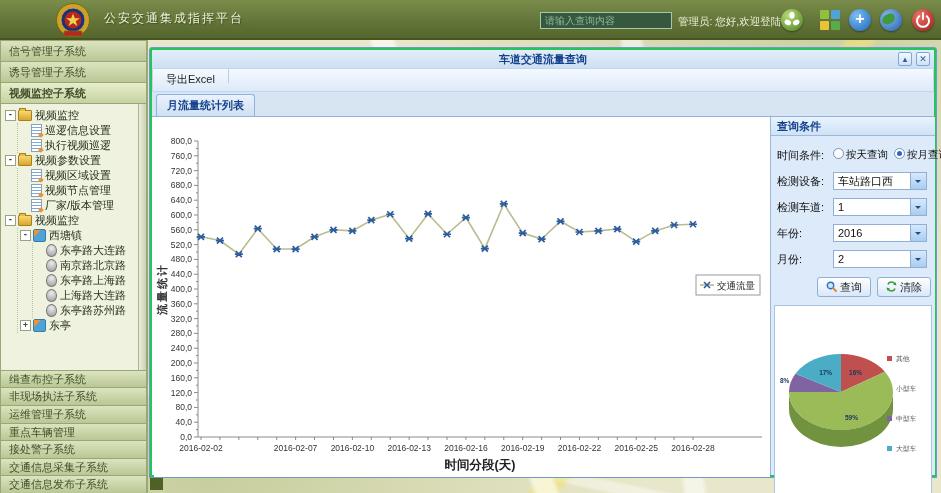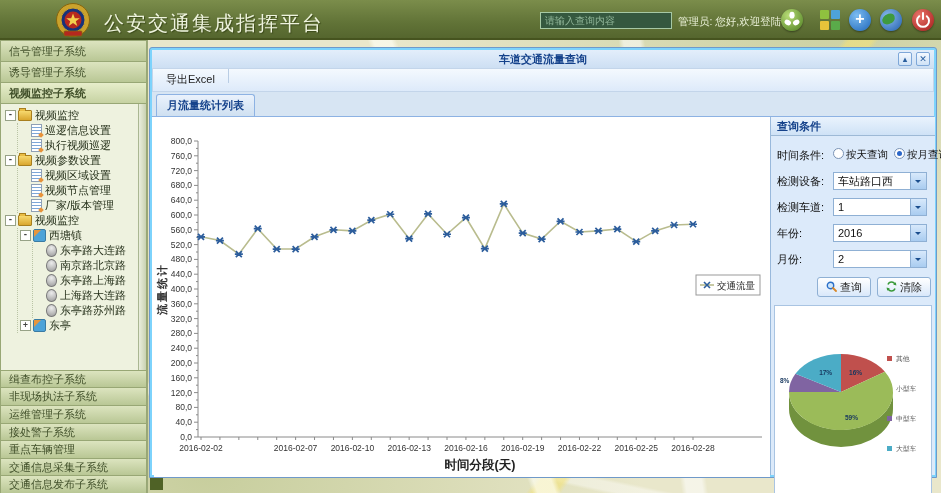--- a/index.html
+++ b/index.html
@@ -14,21 +14,21 @@
       linear-gradient(82deg, transparent 67.5%, rgba(255,255,255,.55) 68%, rgba(255,255,255,.55) 69.6%, transparent 70.1%),
       linear-gradient(12deg, transparent 18.5%, rgba(255,255,255,.4) 19%, rgba(255,255,255,.4) 20.2%, transparent 20.7%),
       radial-gradient(ellipse at 22% 96%, rgba(148,168,88,.4), transparent 42%),
       radial-gradient(ellipse at 88% 6%, rgba(148,168,88,.35), transparent 38%),
       #e9e7cb;}
   
   .header{position:absolute;left:0;top:0;width:941px;height:40px;
     background:linear-gradient(#7b8d4b,#617337 60%,#55662e);
     border-bottom:2px solid #46541f;box-sizing:border-box;}
   .badge{position:absolute;left:55px;top:2px;}
-  .app-title{position:absolute;left:104px;top:10px;font-size:20px;color:#eef3dd;
+  .app-title{position:absolute;left:104px;top:10px;font-size:12px;color:#eef3dd;
     letter-spacing:2px;text-shadow:1px 1px 1px #3c4a1a;}
   .gsearch{position:absolute;left:540px;top:12px;width:122px;height:15px;
     background:#35583f;border:1px solid #a6c8a4;color:#9dbfa4;font-size:10px;
     padding:0 4px;outline:none;}
   .gsearch::placeholder{color:#8fb497;}
   .welcome{position:absolute;left:678px;top:15px;font-size:10.5px;color:#e9efd6;}
   .hicon{position:absolute;top:9px;width:22px;height:22px;border-radius:50%;
     box-shadow:0 1px 2px rgba(0,0,0,.4);cursor:pointer;}
   .icon-recycle{left:781px;background:radial-gradient(circle at 35% 30%,#b9dd77,#4c7d20);}
   .icon-grid{left:819px;border-radius:3px;box-shadow:none;background:transparent;}
@@ -72,21 +72,21 @@
   .i-area:after{content:"";position:absolute;left:0;top:0;border-top:7px solid #e8963c;
     border-right:7px solid transparent;}
   .i-camera{width:9px;height:11px;flex:0 0 9px;
     background:radial-gradient(circle at 50% 28%,#ececec,#9a9a9a);
     border:1px solid #7a7a7a;border-radius:50% 50% 46% 46%;}
   .indent{margin-left:12px;border-left:1px dotted #b9c4a4;padding-left:2px;}
   .tree-scroll{position:absolute;right:0;top:0;bottom:0;width:7px;
     background:linear-gradient(90deg,#eaeedd,#c9d2b2);border-left:1px solid #aab792;cursor:pointer;}
   
   .window{position:absolute;left:149px;top:47px;width:788px;height:431px;
-    background:#7dd3fc;border:1px solid #6f99c9;border-radius:3px 3px 0 0;
+    background:#22c55e;border:1px solid #6f99c9;border-radius:3px 3px 0 0;
     box-sizing:border-box;display:flex;flex-direction:column;padding:2px;}
   .win-title{flex:0 0 18px;position:relative;text-align:center;font-size:11px;font-weight:bold;
     color:#15428b;line-height:18px;background:linear-gradient(#e3eefb,#cddff3);}
   .win-btn{position:absolute;top:2px;width:14px;height:14px;border:1px solid #7ea7d8;border-radius:2px;
     background:linear-gradient(#f4f9ff,#cfe2f6);font-size:9px;line-height:12px;text-align:center;
     color:#2a5f9e;cursor:pointer;box-sizing:border-box;}
   .win-btn.min{right:22px;}
   .win-btn.close{right:4px;}
   .toolbar{flex:0 0 24px;background:linear-gradient(#f4f9fe,#ddeafa);border:1px solid #c3d5ea;
     box-sizing:border-box;display:flex;padding:0 4px;}
@@ -260,22 +260,22 @@
             <span class="lbl">东亭</span>
           </div>
         </div>
       </div>
     <div class="tree-scroll"></div>
   </div>
   <div id="bottom-panels">
       <div class="acc-hdr small">缉查布控子系统</div>
       <div class="acc-hdr small">非现场执法子系统</div>
       <div class="acc-hdr small">运维管理子系统</div>
+      <div class="acc-hdr small">重点车辆管理</div>
       <div class="acc-hdr small">接处警子系统</div>
-      <div class="acc-hdr small">重点车辆管理</div>
       <div class="acc-hdr small">交通信息采集子系统</div>
       <div class="acc-hdr small">交通信息发布子系统</div>
     </div>
 </div>
 
 <div class="window">
   <div class="win-title">
     <span>车道交通流量查询</span>
     <div class="win-btn min">▴</div>
     <div class="win-btn close">✕</div>

